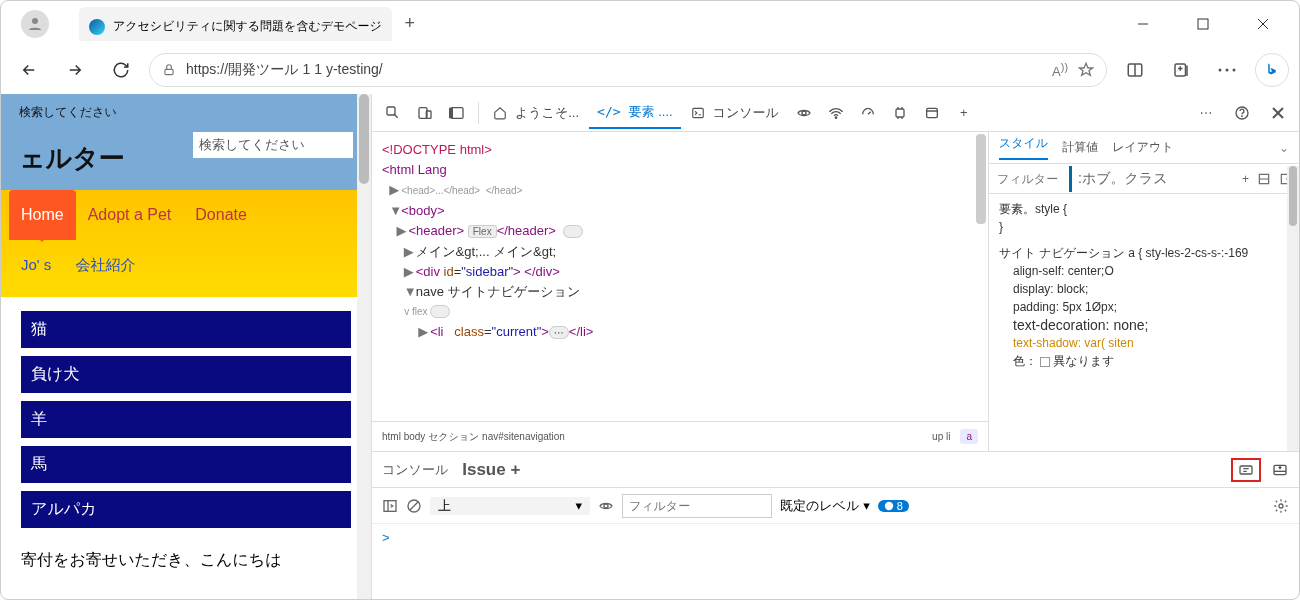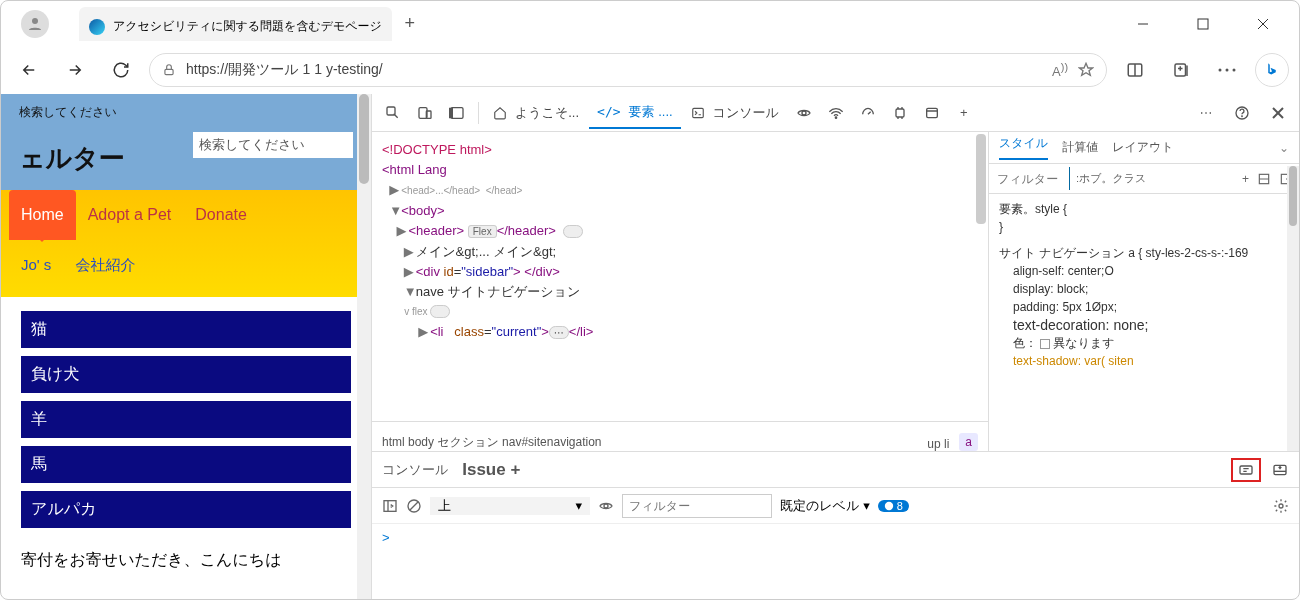--- a/index.html
+++ b/index.html
@@ -60,32 +60,32 @@
 .dom { flex:1; padding: 8px 10px; font-family: Consolas, monospace; font-size: 13px; color:#333; overflow:hidden; position:relative; }
 .dom .line { white-space: pre; line-height: 20px; }
 .dom .tag { color: #881280; }
 .dom .attr { color: #994500; }
 .dom .val { color: #1a1aa6; }
 .dom .toggle { color:#777; display:inline-block; width:12px; }
 .dom .flex-badge { background:#eee; border:1px solid #ccc; border-radius:3px; padding:0 4px; font-size:10px; color:#666; }
 .dom .ellip { background:#eee; border:1px solid #ccc; border-radius:8px; padding:0 4px; font-size:10px; }
 .dom-scroll { position:absolute; right:2px; top:2px; width:10px; height:90px; background:#ccc; border-radius:4px; }
 
-.breadcrumb { height: 30px; border-top:1px solid #ddd; display:flex; align-items:flex-end; padding:0 10px; font-size:12px; color:#555; gap:10px; }
+.breadcrumb { height: 30px; border-top:1px solid #ddd; display:flex; align-items:center; padding:0 10px; font-size:10px; color:#555; gap:10px; }
 .breadcrumb .sel-crumb { background:#e8e8ff; padding:2px 6px; border-radius:3px; color:#881280; }
 
 
 .styles { width: 310px; display:flex; flex-direction:column; font-size:12px; position:relative; }
 .sty-tabs { height:32px; display:flex; align-items:center; border-bottom:1px solid #ddd; gap:14px; padding:0 10px; }
 .sty-tabs .st { color:#555; }
 .sty-tabs .st.active { color:#0078d4; border-bottom:2px solid #0078d4; padding-bottom:6px; }
 .sty-tabs .chev { margin-left:auto; color:#888; }
 .sty-filter { height:30px; display:flex; align-items:center; border-bottom:1px solid #ddd; }
 .sty-filter input { border:none; padding:4px 8px; width:80px; font-size:12px; }
-.sty-filter .hov { padding:4px 6px; border-left:1px solid #0369a1; color:#666; font-size:11px; }
+.sty-filter .hov { padding:4px 6px; border-left:3px solid #0369a1; color:#666; font-size:14px; }
 .sty-filter .icons { margin-left:auto; display:flex; gap:8px; padding-right:6px; color:#666; }
 .sty-body { padding:6px 10px; font-family: Consolas, monospace; font-size:12px; color:#333; line-height:18px; }
 .sty-body .rule { margin-bottom:8px; }
 .sty-body .prop { padding-left:14px; }
 .sty-body .swatch { display:inline-block; width:10px; height:10px; border:1px solid #999; vertical-align:middle; margin-right:3px; }
 .sty-scroll { position:absolute; right:0; top:34px; width:12px; bottom:0; background:#f0f0f0; }
 .sty-scroll .thumb { position:absolute; left:2px; right:2px; top:0; height:60px; background:#bbb; border-radius:4px;}
 
 
 .drawer { height: 150px; border-top:1px solid #ddd; display:flex; flex-direction:column; font-size:13px; }
@@ -373,22 +373,22 @@
           <div class="rule">
             <div>要素。style {</div>
             <div>}</div>
           </div>
           <div class="rule">
             <div>サイト ナビゲーション a { sty-les-2-cs-s-:-169</div>
             <div class="prop">align-self: center;О</div>
             <div class="prop">display: block;</div>
             <div class="prop">padding: 5px 1Øpx;</div>
             <div class="prop" style="font-size:14px;">text-decoration: none;</div>
+            <div class="prop" style="color:#c80;">text-shadow: var(   siten</div>
             <div class="prop"><span>色：</span>   <span class="swatch"></span><span>異なります</span></div>
-            <div class="prop" style="color:#c80;">text-shadow: var(   siten</div>
           </div>
         </div>
         <div class="sty-scroll">
             <div class="thumb"></div>
           </div>
       </div>
     </div>
 
     <div class="drawer">
       <div class="drawer-tabs">

